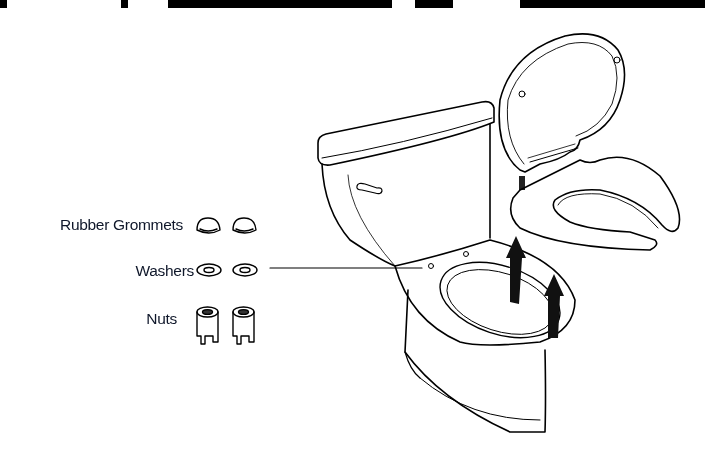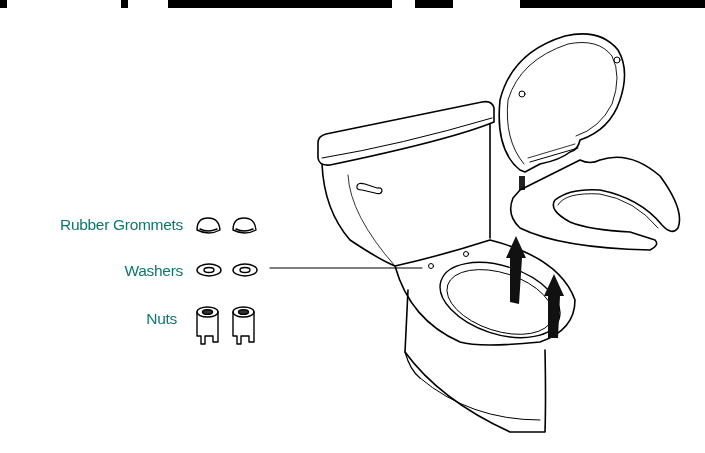--- a/index.html
+++ b/index.html
@@ -1,31 +1,31 @@
 <!DOCTYPE html>
 <html><head>
 <meta charset="utf-8">
 <style>
   html,body{margin:0;padding:0;background:#fff;}
   body{width:705px;height:453px;position:relative;overflow:hidden;font-family:"Liberation Sans",sans-serif;}
   .bar{position:absolute;top:0;height:8px;background:#000;}
-  .label{position:absolute;font-size:15.5px;color:#0f766e;letter-spacing:-0.3px;text-align:right;white-space:nowrap;}
+  .label{position:absolute;font-size:15.5px;color:#0f172a;letter-spacing:-0.3px;text-align:right;white-space:nowrap;}
   svg{position:absolute;left:0;top:0;}
 </style>
 </head>
 <body>
 
 <div class="bar" style="left:0;width:7px;"></div>
 <div class="bar" style="left:121px;width:7px;"></div>
 <div class="bar" style="left:168px;width:224px;"></div>
 <div class="bar" style="left:415px;width:38px;"></div>
 <div class="bar" style="left:520px;width:185px;"></div>
 
 <div class="label" style="right:522px;top:216px;">Rubber Grommets</div>
-<div class="label" style="right:522px;top:262px;">Washers</div>
+<div class="label" style="right:511px;top:262px;">Washers</div>
 <div class="label" style="right:528px;top:310px;">Nuts</div>
 
 <svg width="705" height="453" viewBox="0 0 705 453" fill="none" stroke="#000" stroke-width="1.4" stroke-linecap="round" stroke-linejoin="round">
 
   <g>
     <path d="M197 230 Q197 218 208 218 Q219 218 220 230 Q209 236 197 230 Z"></path>
     <path d="M200 229 Q208 233 217 229"></path>
   </g>
   <g>
     <path d="M233 230 Q233 218 244 218 Q255 218 256 230 Q245 236 233 230 Z"></path>

